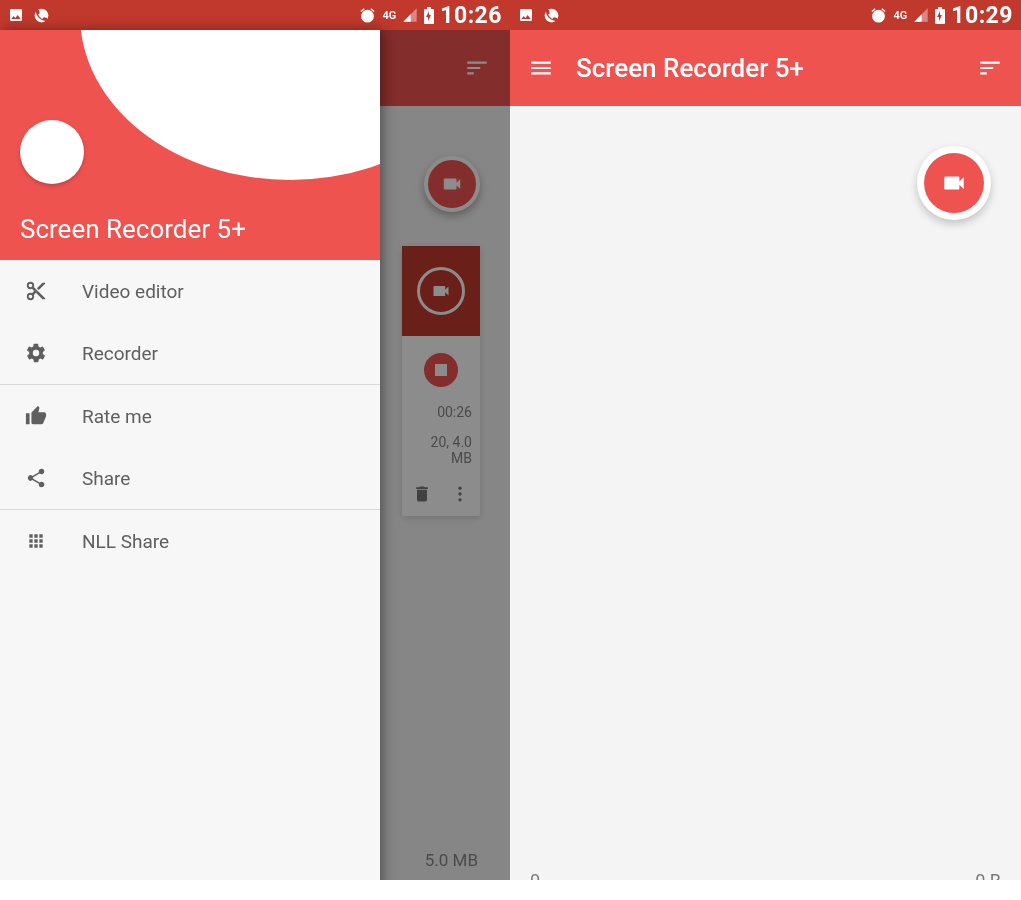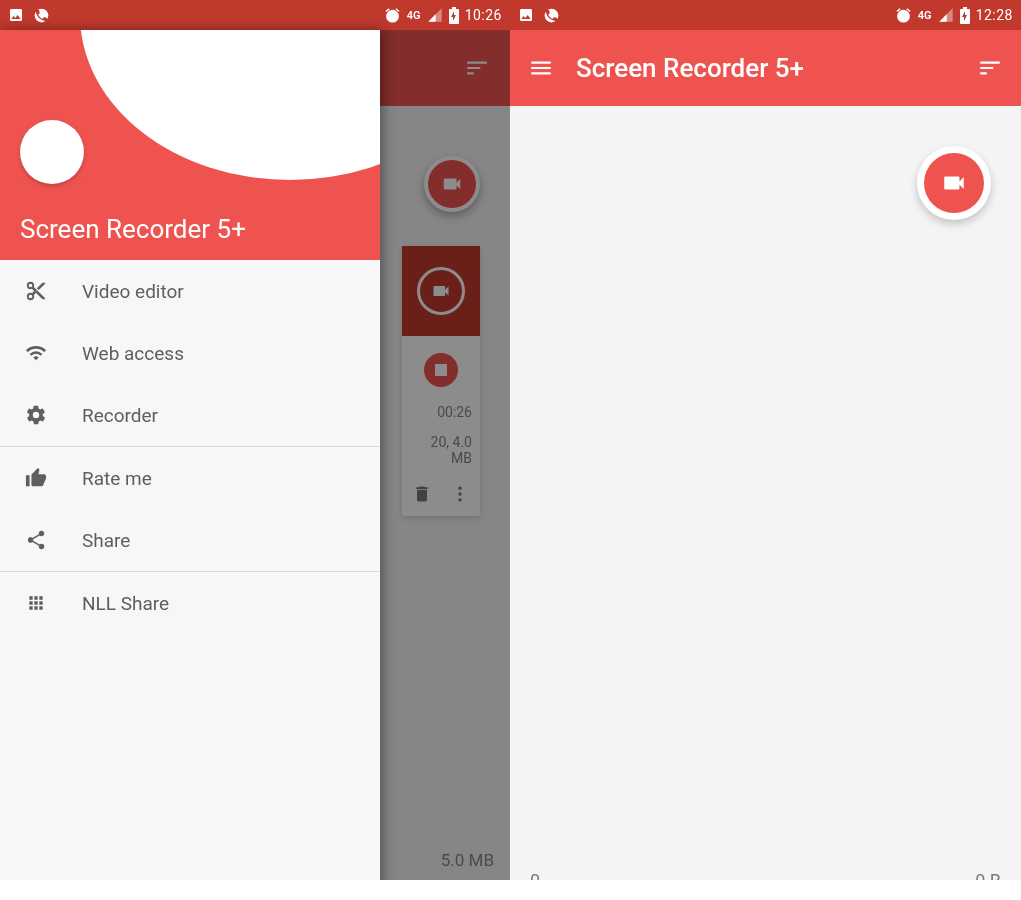--- a/index.html
+++ b/index.html
@@ -29,21 +29,21 @@
     padding: 0 8px;
     color: #fff;
     font-size: 15px;
     justify-content: space-between;
   }
   .status-left, .status-right { display: flex; align-items: center; gap: 6px; }
   .status-left { gap: 10px; }
   .status-right { gap: 6px; }
   .status-right span, .status-left span { display:inline-flex; }
 
-  .sb-time { font-size: 14px; font-weight: 400; letter-spacing: 0.5px; }
+  .sb-time { font-size: 23px; font-weight: 700; letter-spacing: 0.5px; }
 
   
   .app-bar {
     height: 76px;
     background: #ef5350;
     display: flex;
     align-items: center;
     padding: 0 18px;
     color: #fff;
     justify-content: space-between;
@@ -185,21 +185,21 @@
     box-shadow:0 4px 8px rgba(0,0,0,0.3);
   }
   .left-app-bar {
     position:absolute; top:30px; left:0; right:0; height:76px;
     background:#ef5350;
     display:flex; align-items:center; justify-content:flex-end;
     padding: 0 20px;
   }
   .left-bottom {
     position:absolute; bottom:0; right:0;
-    padding: 10px 16px; color:#888; font-size:17px;
+    padding: 10px 32px; color:#888; font-size:17px;
     background:#f4f4f4; width: 130px; text-align:right;
   }
 
   svg { display:block; }
 </style>
 </head>
 <body>
 
 <div class="phone phone-left">
 
@@ -301,28 +301,20 @@
         <span class="di-icon">
           <svg width="22" height="22" viewBox="0 0 24 24" fill="#5f5f5f">
               <path d="M9.6 7.6c.3-.5.4-1 .4-1.6a4 4 0 1 0-4 4c.6 0 1.1-.1 1.6-.4L10 12l-2.4 2.4c-.5-.3-1-.4-1.6-.4a4 4 0 1 0 4 4c0-.6-.1-1.1-.4-1.6L12 14l7 7h3v-1L9.6 7.6zM6 8a2 2 0 1 1 0-4 2 2 0 0 1 0 4zm0 12a2 2 0 1 1 0-4 2 2 0 0 1 0 4zm6-7.5a.5.5 0 1 1 0-1 .5.5 0 0 1 0 1zM19 3l-6 6 2 2 7-7V3z"></path>
             </svg>
         </span>
         <span>Video editor</span>
       </div>
       <div class="drawer-item">
         <span class="di-icon">
           <svg width="22" height="22" viewBox="0 0 24 24" fill="#5f5f5f">
-              <path d="M1 9l2 2a12.7 12.7 0 0 1 18 0l2-2A15.6 15.6 0 0 0 1 9zm8 8l3 3 3-3a4.2 4.2 0 0 0-6 0zm-4-4l2 2a7 7 0 0 1 10 0l2-2a9.9 9.9 0 0 0-14 0z"></path>
-            </svg>
-        </span>
-        <span>Web access</span>
-      </div>
-      <div class="drawer-item">
-        <span class="di-icon">
-          <svg width="22" height="22" viewBox="0 0 24 24" fill="#5f5f5f">
               <path d="M19.4 13a7.8 7.8 0 0 0 .1-1 7.8 7.8 0 0 0-.1-1l2.1-1.7a.5.5 0 0 0 .1-.6l-2-3.5a.5.5 0 0 0-.6-.2l-2.5 1a7.3 7.3 0 0 0-1.7-1l-.4-2.6a.5.5 0 0 0-.5-.4h-4a.5.5 0 0 0-.5.4L9 5a7.3 7.3 0 0 0-1.7 1l-2.5-1a.5.5 0 0 0-.6.2l-2 3.5a.5.5 0 0 0 .1.6L4.6 11a7.8 7.8 0 0 0-.1 1 7.8 7.8 0 0 0 .1 1l-2.1 1.7a.5.5 0 0 0-.1.6l2 3.5a.5.5 0 0 0 .6.2l2.5-1a7.3 7.3 0 0 0 1.7 1l.4 2.6a.5.5 0 0 0 .5.4h4a.5.5 0 0 0 .5-.4l.4-2.6a7.3 7.3 0 0 0 1.7-1l2.5 1a.5.5 0 0 0 .6-.2l2-3.5a.5.5 0 0 0-.1-.6zM12 15.5A3.5 3.5 0 1 1 15.5 12 3.5 3.5 0 0 1 12 15.5z"></path>
             </svg>
         </span>
         <span>Recorder</span>
       </div>
       <div class="drawer-divider"></div>
       <div class="drawer-item">
         <span class="di-icon">
           <svg width="22" height="22" viewBox="0 0 24 24" fill="#5f5f5f">
               <path d="M1 21h4V9H1v12zm22-11a2 2 0 0 0-2-2h-6.3l1-4.6v-.3a1.5 1.5 0 0 0-.4-1L14 1 7.6 7.6A2 2 0 0 0 7 9v10a2 2 0 0 0 2 2h9a2 2 0 0 0 1.8-1.2l3-7.1a2 2 0 0 0 .2-.7z"></path>
@@ -380,21 +372,21 @@
             <path d="M2 22h11V11z"></path>
           </svg>
       </span>
       <span>
         <svg width="10" height="17" viewBox="0 0 10 17" fill="#fff">
             <rect x="0" y="2" width="10" height="15" rx="1"></rect>
             <rect x="3" y="0" width="4" height="2"></rect>
             <path d="M5 4l-3 6h2v4l3-6H5z" fill="#c1392d"></path>
           </svg>
       </span>
-      <span class="sb-time">12:28</span>
+      <span class="sb-time">10:29</span>
     </div>
   </div>
 
   <div class="app-bar">
     <div class="app-bar-left">
       <span>
         <svg width="26" height="26" viewBox="0 0 24 24" fill="#fff">
             <path d="M3 18h18v-2H3v2zm0-5h18v-2H3v2zm0-7v2h18V6H3z"></path>
           </svg>
       </span>

